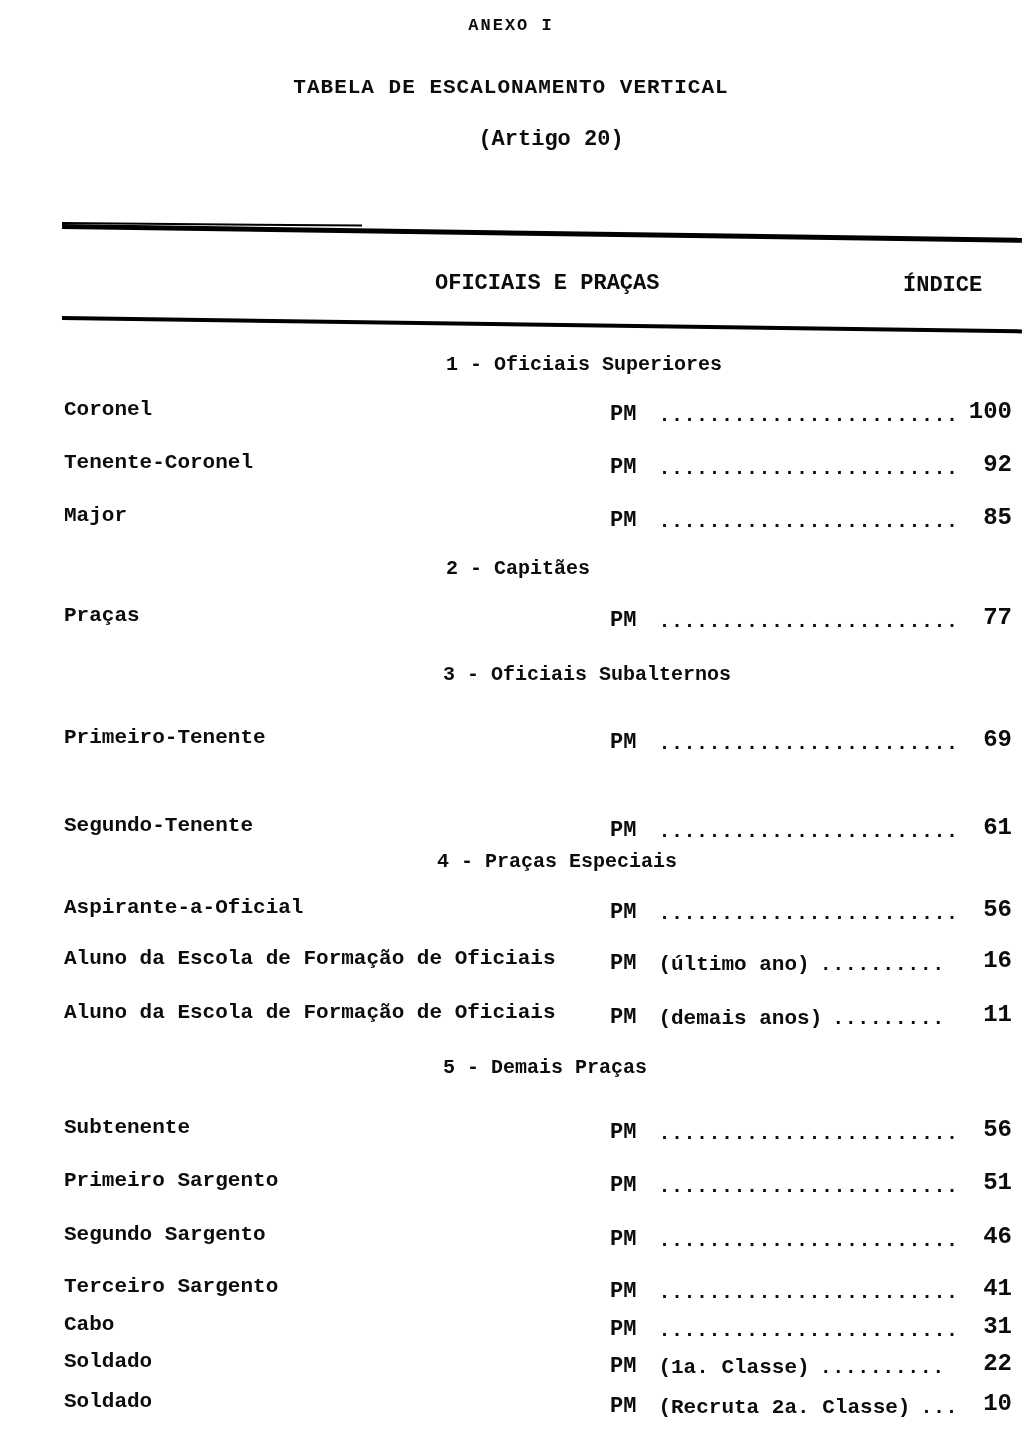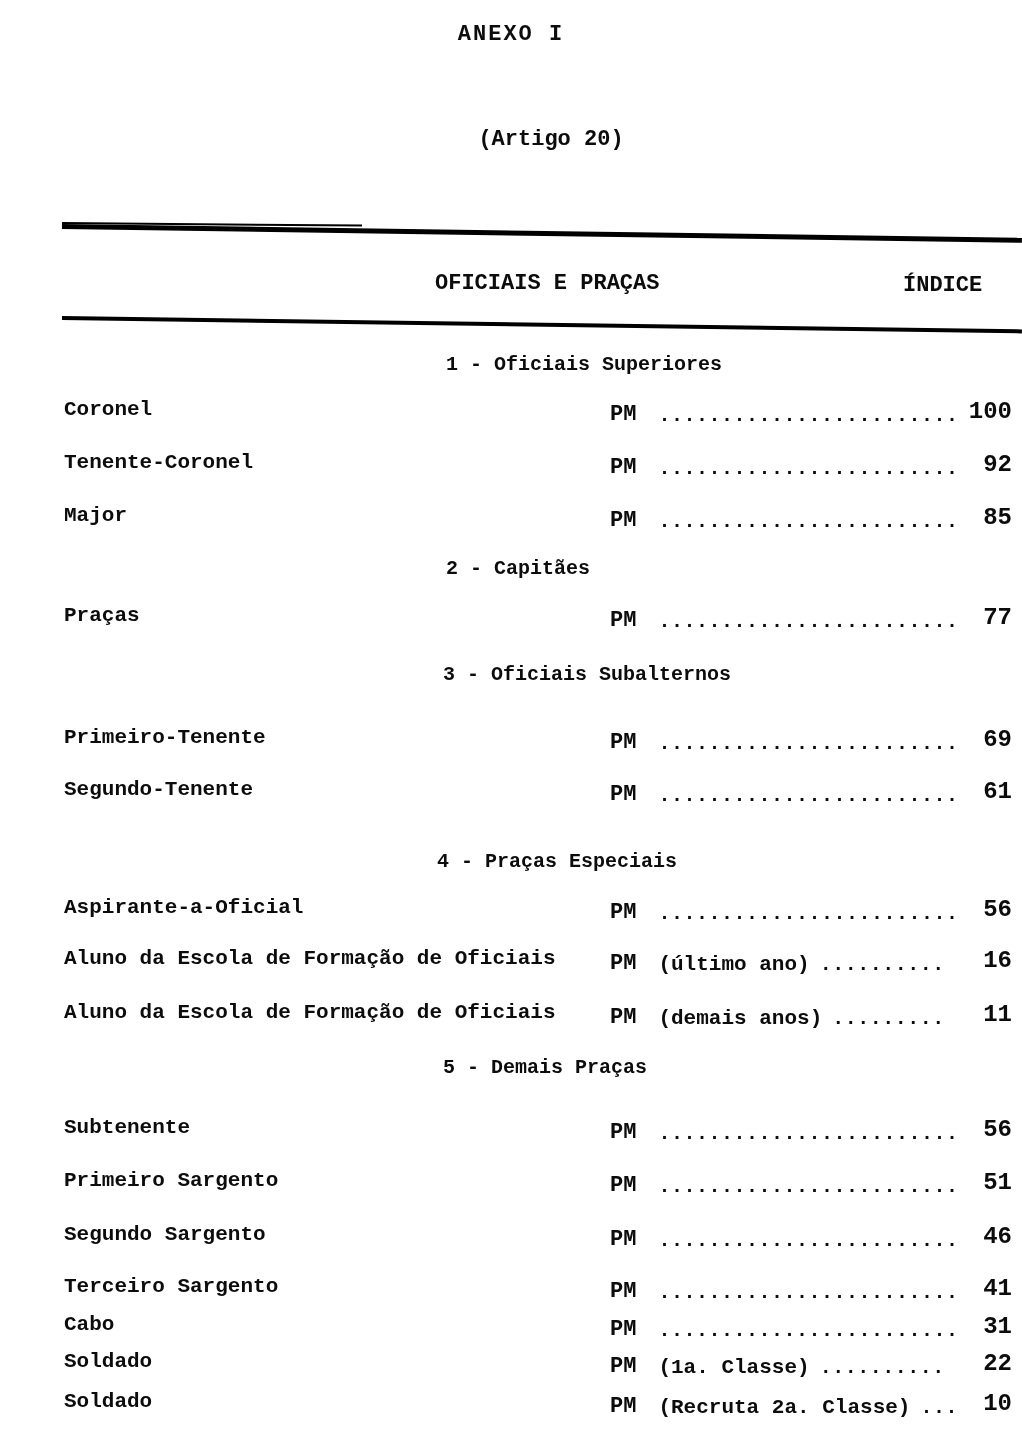--- a/index.html
+++ b/index.html
@@ -7,21 +7,21 @@
     position:relative;
     width:1022px;height:1454px;
     background:#ffffff;
     font-family:"Liberation Mono","DejaVu Sans Mono",monospace;
     color:#0c0c0c;
     overflow:hidden;
   }
   .abs{position:absolute;white-space:pre;}
   
   .title-line{left:0;width:100%;text-align:center;font-weight:bold;}
-  .t1{top:22px;font-size:22px;letter-spacing:2px;}
+  .t1{top:16px;font-size:17px;letter-spacing:2px;}
   .t2{top:76px;font-size:21px;letter-spacing:1px;}
   .t3{top:127px;font-size:22px;margin-left:40px;}
   
   .rule{position:absolute;background:#000;transform-origin:left center;}
   .rule-top{left:62px;top:224px;width:960px;height:5px;transform:rotate(0.82deg);}
   .rule-top-echo{left:62px;top:222px;width:300px;height:2px;transform:rotate(0.5deg);}
   .rule-bottom{left:62px;top:316px;width:960px;height:4px;transform:rotate(0.80deg);}
   
   .col-head{font-weight:bold;font-size:22px;}
   .head-officers{left:435px;top:271px;}
@@ -37,20 +37,21 @@
   .qual:empty{display:none;margin:0;}
   .dots{font-weight:bold;font-size:20px;letter-spacing:0.5px;}
   .value{position:absolute;right:10px;top:0;width:86px;text-align:right;font-weight:bold;font-size:24px;}
 </style>
 </head>
 <body>
 
 <div class="page">
 
   <div class="abs title-line t1">ANEXO I</div>
+  <div class="abs title-line t2">TABELA DE ESCALONAMENTO VERTICAL</div>
   <div class="abs title-line t3">(Artigo 20)</div>
 
   <div class="rule rule-top-echo"></div>
   <div class="rule rule-top"></div>
   <div class="rule rule-bottom"></div>
 
   <div class="abs col-head head-officers">OFICIAIS E PRAÇAS</div>
   <div class="abs col-head head-index">ÍNDICE</div>
 
   <div class="abs section" style="left:446px;top:353px;">1 - Oficiais Superiores</div>
@@ -97,21 +98,21 @@
 
   <div class="row" style="top:726px;">
     <span class="label">Primeiro-Tenente</span>
     <span class="pmline">
         <span class="pm">PM</span>
         <span class="dots">........................</span>
       </span>
     <span class="value">69</span>
   </div>
 
-  <div class="row" style="top:778px;">
+  <div class="row" style="top:814px;">
     <span class="label">Segundo-Tenente</span>
     <span class="pmline">
         <span class="pm">PM</span>
         <span class="dots">........................</span>
       </span>
     <span class="value">61</span>
   </div>
 
   <div class="row" style="top:896px;">
     <span class="label">Aspirante-a-Oficial</span>

